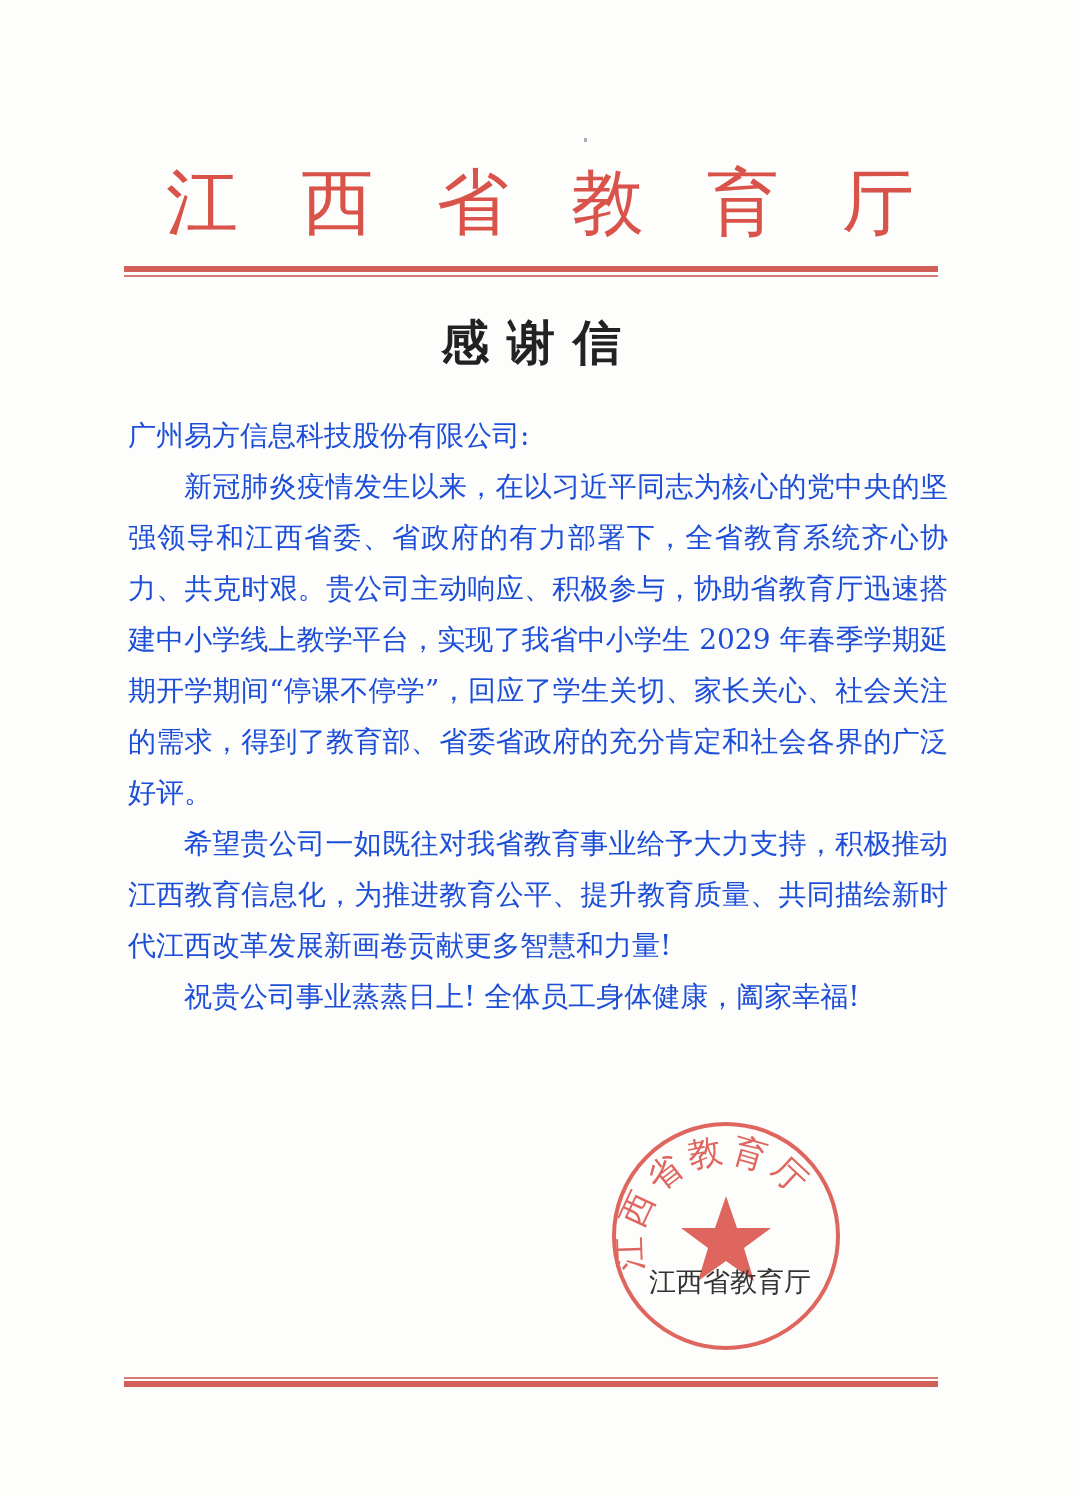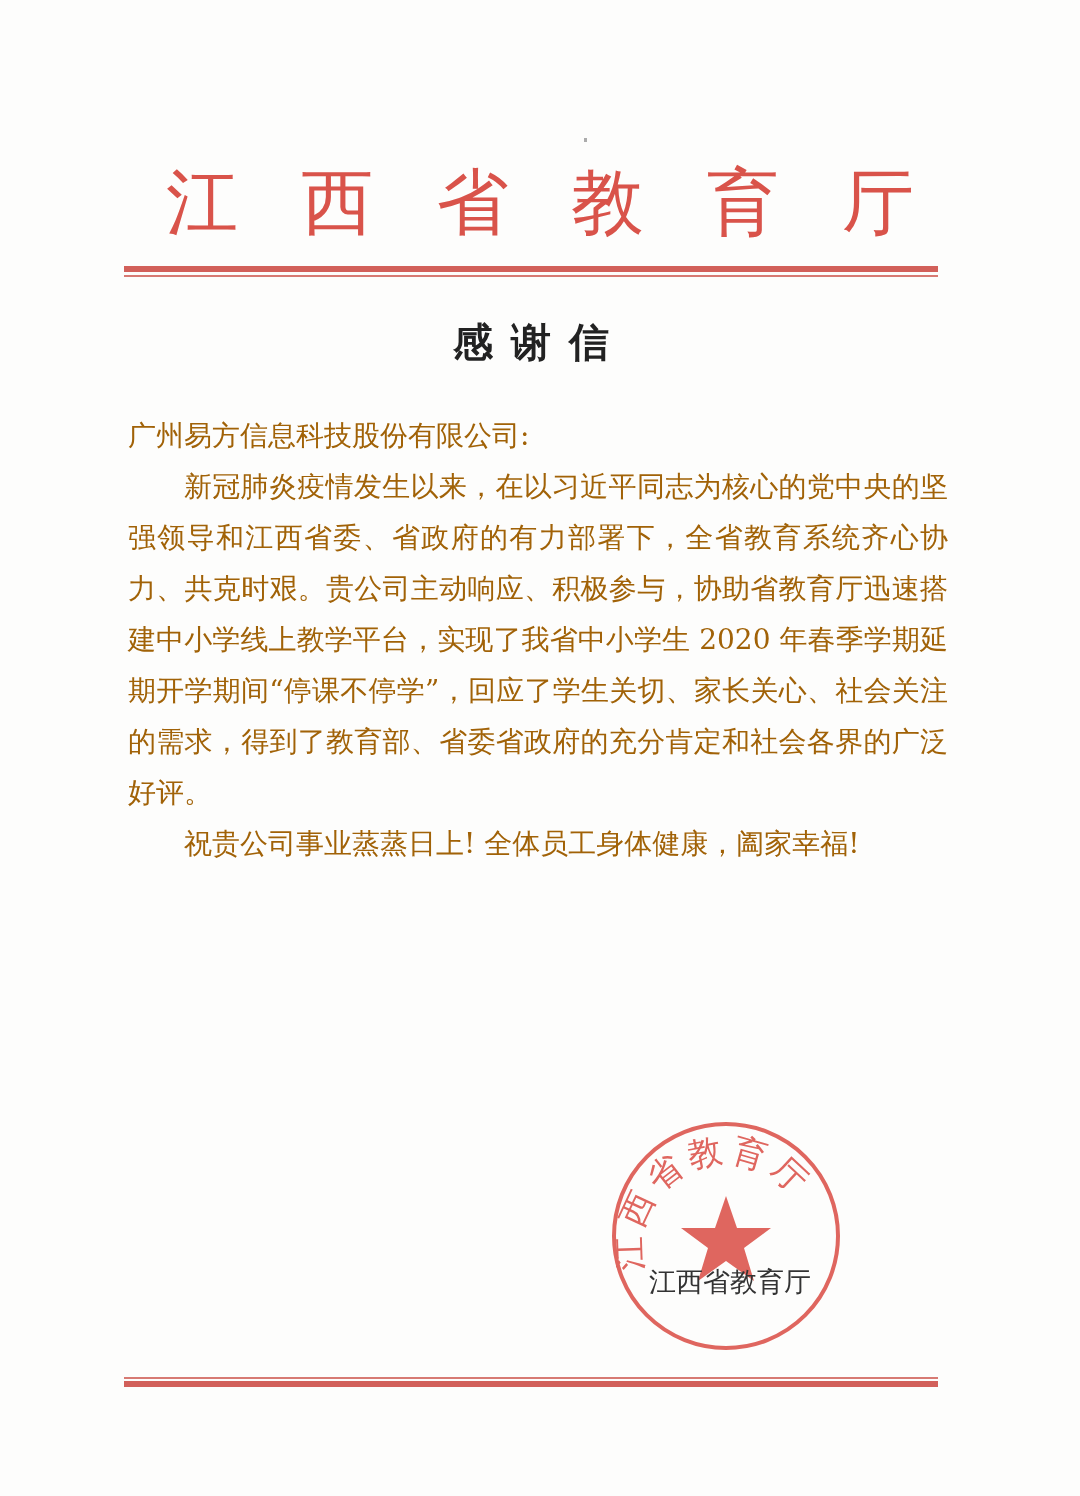--- a/index.html
+++ b/index.html
@@ -19,27 +19,27 @@
   .header-title span { display: inline-block; width: 84px; text-align: center; }
 
   .rule-top-thick { position: absolute; left: 124px; width: 814px; top: 266px; height: 6px; background: #d2605a; }
   .rule-top-thin  { position: absolute; left: 124px; width: 814px; top: 275px; height: 2px; background: #d77a73; }
   .rule-bot-thin  { position: absolute; left: 124px; width: 814px; top: 1377px; height: 2px; background: #d77a73; }
   .rule-bot-thick { position: absolute; left: 124px; width: 814px; top: 1381px; height: 6px; background: #d2605a; }
 
   .doc-title {
     position: absolute; top: 312px; left: 0; width: 1080px; text-align: center;
     font-family: "DejaVu Sans", "Liberation Sans", sans-serif; font-weight: bold;
-    font-size: 40px; line-height: 60px; color: #222; letter-spacing: 18px;
+    font-size: 48px; line-height: 60px; color: #222; letter-spacing: 18px;
   }
 
   .body-text {
     position: absolute; left: 128px; top: 410px; width: 820px;
     font-family: "DejaVu Serif", "Liberation Serif", serif;
-    font-size: 28px; line-height: 51px; color: #a16207; text-align: justify; text-justify: inter-ideograph;
+    font-size: 28px; line-height: 51px; color: #1d4ed8; text-align: justify; text-justify: inter-ideograph;
   }
   .body-text p { margin: 0; }
   .body-text p.indent { text-indent: 56px; }
 
   .seal {
     position: absolute; left: 612px; top: 1122px; width: 228px; height: 228px;
     border: 4px solid #dd5a52; border-radius: 50%; box-sizing: border-box; opacity: .92;
   }
   .seal svg { position: absolute; inset: 0; }
 
@@ -64,21 +64,22 @@
     <span>厅</span>
   </div>
 
   <div class="rule-top-thick"></div>
   <div class="rule-top-thin"></div>
 
   <div class="doc-title">感谢信</div>
 
   <div class="body-text">
     <p>广州易方信息科技股份有限公司:</p>
-    <p class="indent">新冠肺炎疫情发生以来，在以习近平同志为核心的党中央的坚强领导和江西省委、省政府的有力部署下，全省教育系统齐心协力、共克时艰。贵公司主动响应、积极参与，协助省教育厅迅速搭建中小学线上教学平台，实现了我省中小学生 2020 年春季学期延期开学期间“停课不停学”，回应了学生关切、家长关心、社会关注的需求，得到了教育部、省委省政府的充分肯定和社会各界的广泛好评。</p>
+    <p class="indent">新冠肺炎疫情发生以来，在以习近平同志为核心的党中央的坚强领导和江西省委、省政府的有力部署下，全省教育系统齐心协力、共克时艰。贵公司主动响应、积极参与，协助省教育厅迅速搭建中小学线上教学平台，实现了我省中小学生 2029 年春季学期延期开学期间“停课不停学”，回应了学生关切、家长关心、社会关注的需求，得到了教育部、省委省政府的充分肯定和社会各界的广泛好评。</p>
+    <p class="indent">希望贵公司一如既往对我省教育事业给予大力支持，积极推动江西教育信息化，为推进教育公平、提升教育质量、共同描绘新时代江西改革发展新画卷贡献更多智慧和力量!</p>
     <p class="indent">祝贵公司事业蒸蒸日上! 全体员工身体健康，阖家幸福!</p>
   </div>
 
   <div class="seal">
     <svg width="220" height="220" viewBox="0 0 220 220">
       <defs>
         <path id="sealArc" d="M 30 150 A 85 85 0 1 1 190 150" fill="none"></path>
       </defs>
       <text font-family="DejaVu Serif, serif" font-size="34" fill="#dd5a52" letter-spacing="6">
         <textPath href="#sealArc" startOffset="2%">江西省教育厅</textPath>

